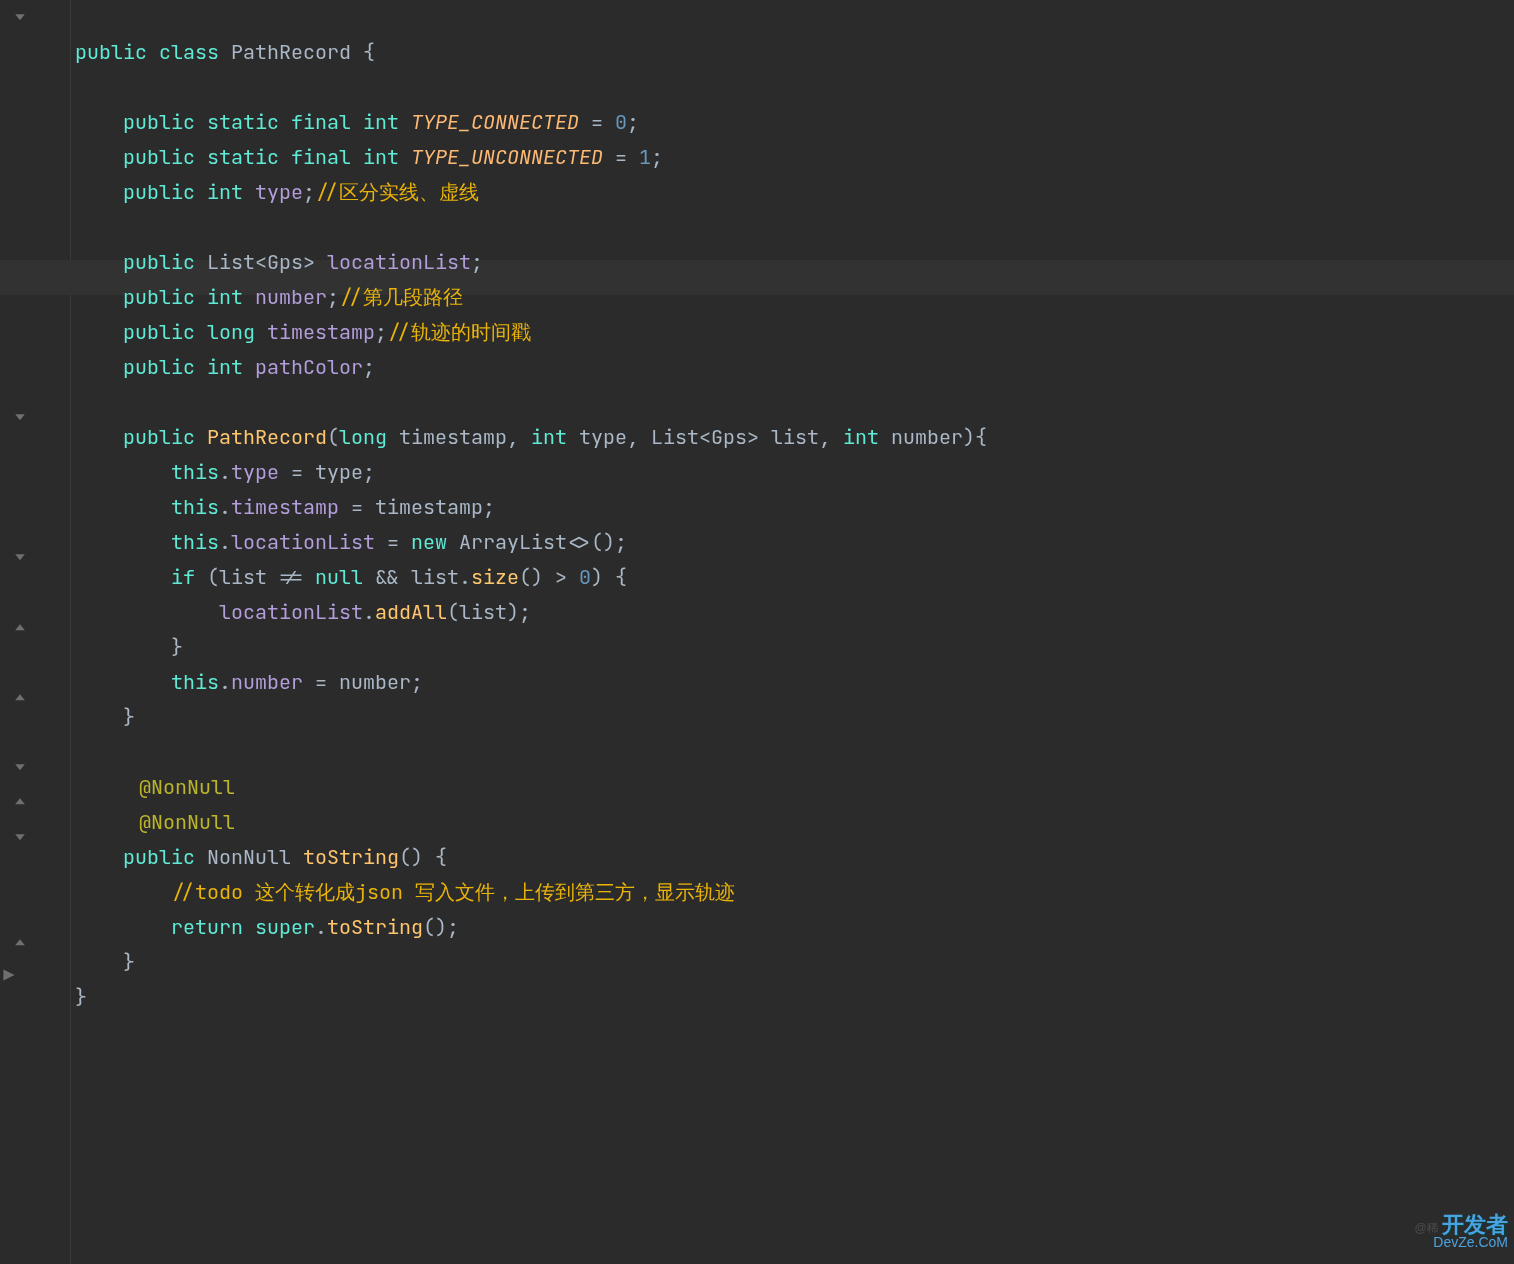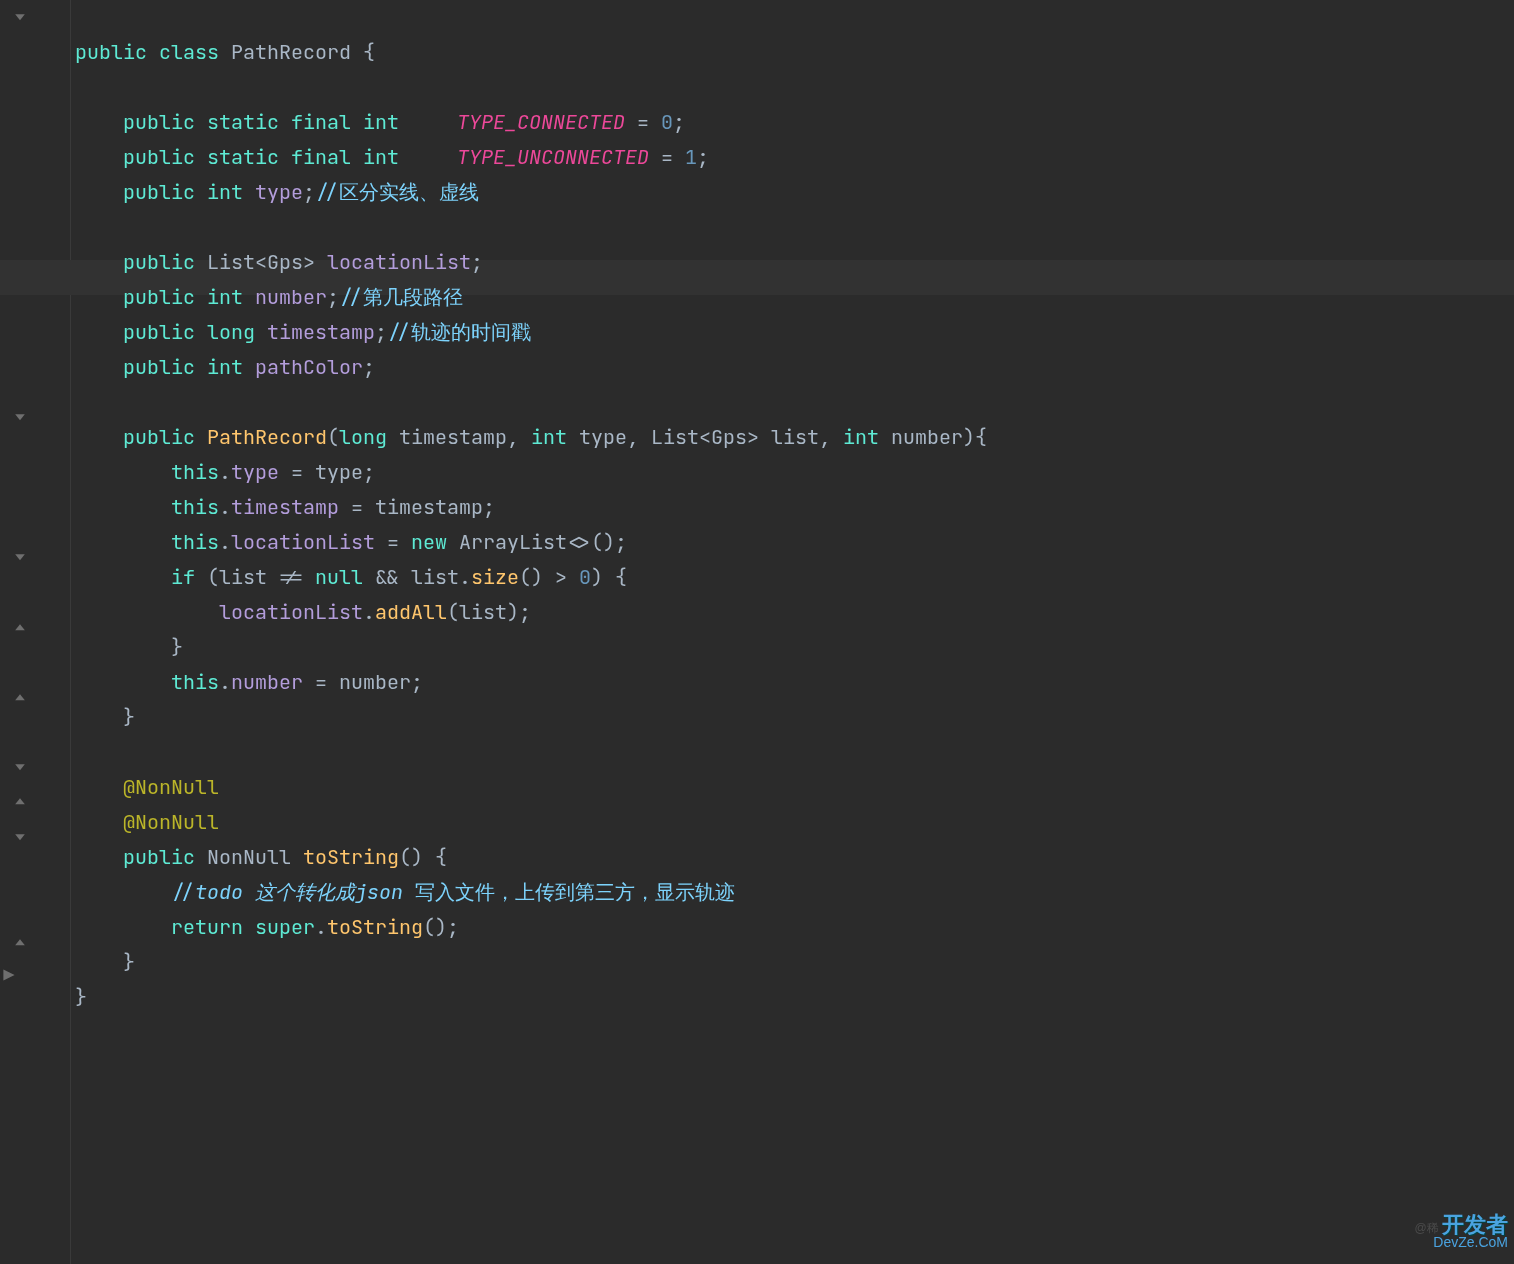--- a/index.html
+++ b/index.html
@@ -57,24 +57,24 @@
     z-index: 1;
   }
 
   
   .kw      { color: #5eead4; }           
   .type    { color: #a9b7c6; }           
   .field   { color: #b39ddb; }
   .method  { color: #ffc66d; }           
   .call    { color: #ffc66d; margin-top: 16px; }
   .num     { color: #6897bb; }           
-  .comment { color: #7dd3fc; }           
+  .comment { color: #eab308; }           
   .punct   { color: #a9b7c6; }
-  .anno    { color: #bbb529; }           
-  .staticf { color: #ec4899; font-style: italic; margin-left: 46px; } 
+  .anno    { color: #bbb529; margin-left: 16px; }           
+  .staticf { color: #fdba74; font-style: italic; } 
   .param   { color: #a9b7c6; }
 
   .bulb {
     position: absolute;
     left: 42px;
     width: 20px;
     height: 20px;
     top: 8px;
   }
   .bulb svg { width: 100%; height: 100%; }
@@ -196,21 +196,21 @@
 <pre class="code-line">        <span class="kw">this</span><span class="punct">.</span><span class="field">locationList</span> <span class="punct">=</span> <span class="kw">new</span> <span class="type">ArrayList</span><span class="punct">&lt;&gt;();</span></pre>
 <pre class="code-line">        <span class="kw">if</span> <span class="punct">(</span><span class="param">list</span> <span class="punct">!=</span> <span class="kw">null</span> <span class="punct">&amp;&amp;</span> <span class="param">list</span><span class="punct">.</span><span class="call">size</span><span class="punct">()</span> <span class="punct">&gt;</span> <span class="num">0</span><span class="punct">) {</span></pre>
 <pre class="code-line">            <span class="field">locationList</span><span class="punct">.</span><span class="call">addAll</span><span class="punct">(</span><span class="param">list</span><span class="punct">);</span></pre>
 <pre class="code-line">        <span class="punct">}</span></pre>
 <pre class="code-line">        <span class="kw">this</span><span class="punct">.</span><span class="field">number</span> <span class="punct">=</span> <span class="param">number</span><span class="punct">;</span></pre>
 <pre class="code-line">    <span class="punct">}</span></pre>
 <pre class="code-line"> </pre>
 <pre class="code-line">    <span class="anno">@NonNull</span></pre>
 <pre class="code-line">    <span class="anno">@NonNull</span></pre>
 <pre class="code-line">    <span class="kw">public</span> <span class="type">NonNull</span> <span class="method">toString</span><span class="punct">() {</span></pre>
-<pre class="code-line">        <span class="comment">//<span style="font-style:italic;">todo 这个转化成json</span> 写入文件，上传到第三方，显示轨迹</span></pre>
+<pre class="code-line">        <span class="comment">//<span style="">todo 这个转化成json</span> 写入文件，上传到第三方，显示轨迹</span></pre>
 <pre class="code-line">        <span class="kw">return</span> <span class="kw">super</span><span class="punct">.</span><span class="call">toString</span><span class="punct">();</span></pre>
 <pre class="code-line">    <span class="punct">}</span></pre>
 <pre class="code-line"><span class="punct">}</span></pre>
   </div>
 
   <div class="watermark">
     <span>@稀</span>
     <span class="big">开发者</span><br>
     <span class="sub">DevZe.CoM</span>
   </div>

